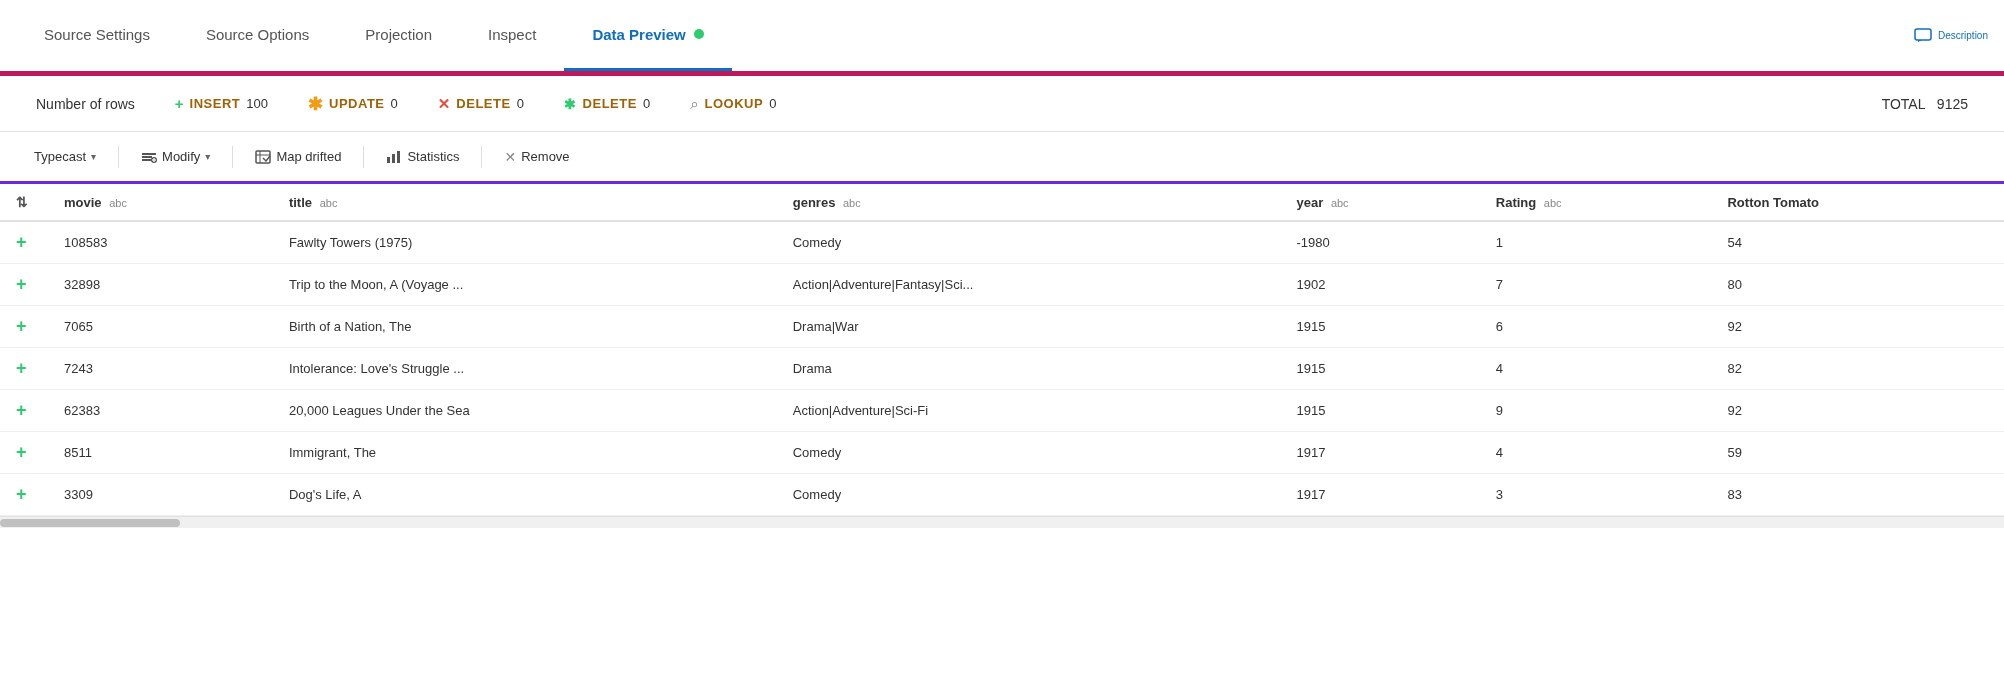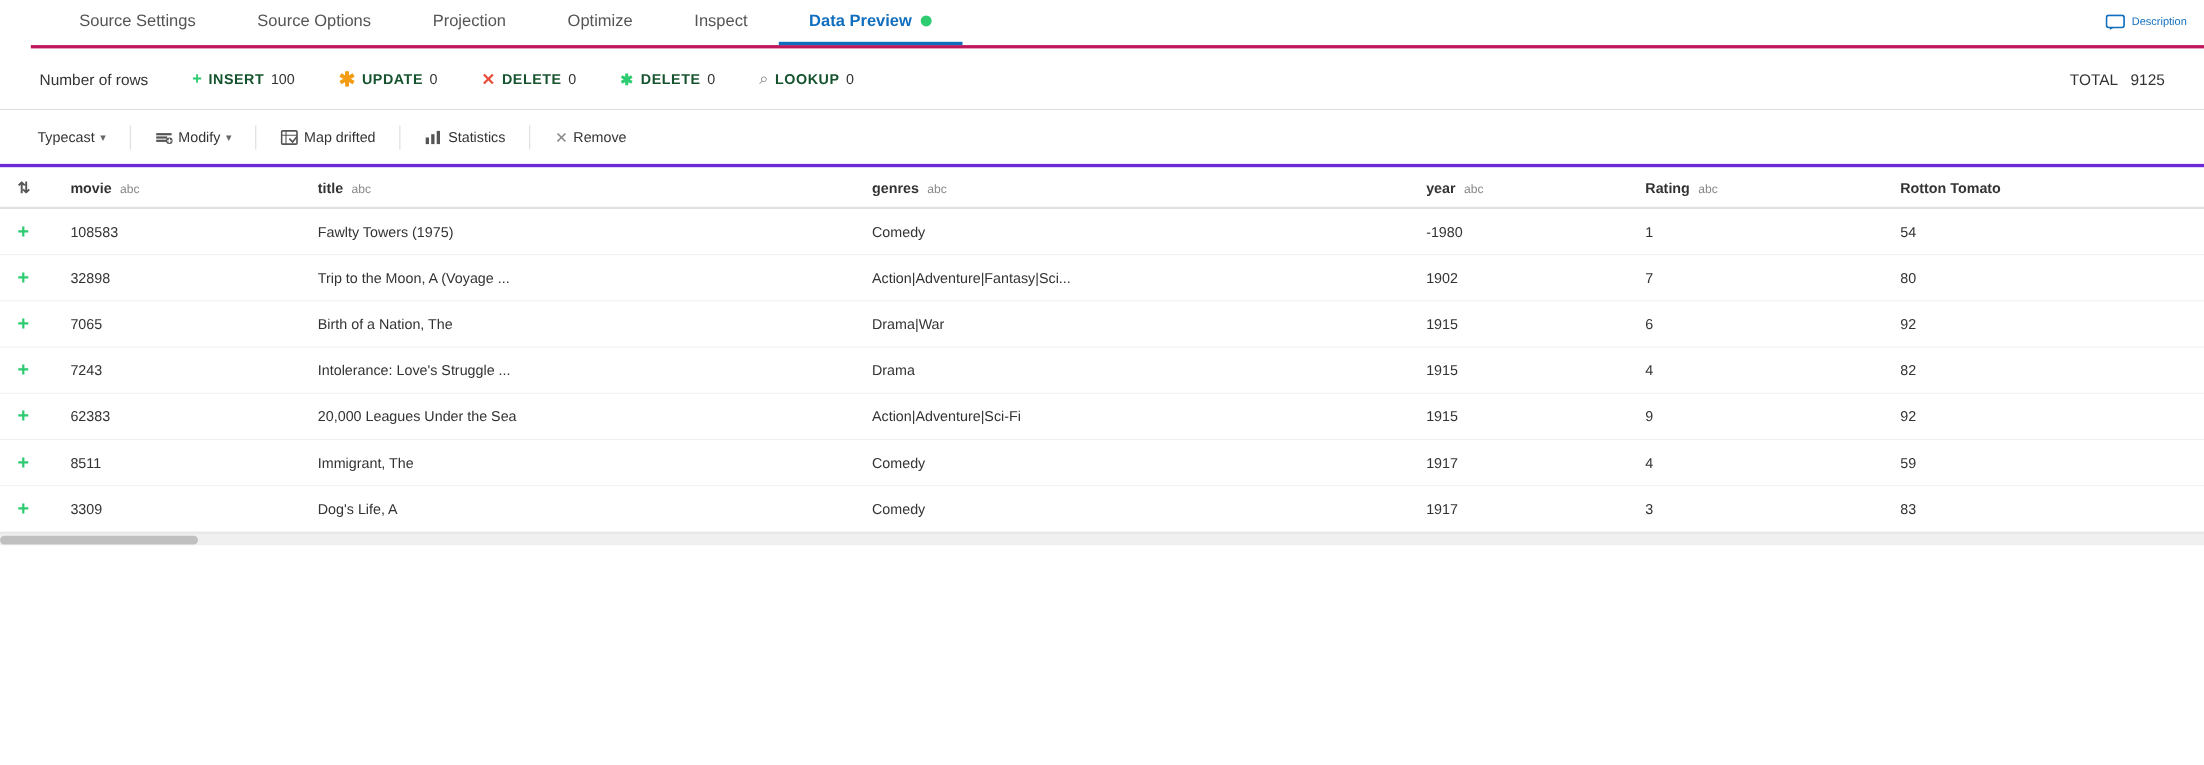--- a/index.html
+++ b/index.html
@@ -9,25 +9,24 @@
       background: #fff;
       color: #333;
       width: 2004px;
       min-height: 695px;
     }
 
     
     .top-nav {
       display: flex;
       align-items: stretch;
-      border-bottom: 3px solid #be185d;
-      height: 44px;
+      border-bottom: 5px solid #be185d;
+      height: 76px;
       padding: 0 16px;
       position: relative;
-      margin-left: 28px;
     }
     .nav-tab {
       display: flex;
       align-items: center;
       padding: 0 28px;
       font-size: 15px;
       color: #555;
       cursor: pointer;
       border-bottom: 3px solid transparent;
       white-space: nowrap;
@@ -71,21 +70,21 @@
       color: #333;
       font-weight: 500;
     }
     .stat-item {
       display: flex;
       align-items: center;
       gap: 6px;
       font-size: 13px;
     }
     .stat-item .stat-icon { font-weight: bold; font-size: 15px; }
-    .stat-item .stat-key { font-weight: 700; color: #14532d; letter-spacing: 0.5px; }
+    .stat-item .stat-key { font-weight: 700; color: #a16207; letter-spacing: 0.5px; }
     .stat-item .stat-val { color: #333; }
     .stat-total { margin-left: auto; font-weight: 400; font-size: 14px; }
 
     
     .toolbar {
       display: flex;
       align-items: center;
       padding: 0 24px;
       height: 52px;
       border-bottom: 3px solid #6d28d9;
@@ -171,23 +170,20 @@
 
 <div class="top-nav">
   <div class="nav-tab">
     <span>Source Settings</span>
   </div>
   <div class="nav-tab">
     <span>Source Options</span>
   </div>
   <div class="nav-tab">
     <span>Projection</span>
-  </div>
-  <div class="nav-tab">
-    <span>Optimize</span>
   </div>
   <div class="nav-tab">
     <span>Inspect</span>
   </div>
   <div class="nav-tab active">
     <span>Data Preview</span>
     <span class="dot"></span>
   </div>
   <div class="description-btn">
     <svg width="18" height="16" viewBox="0 0 18 16">

